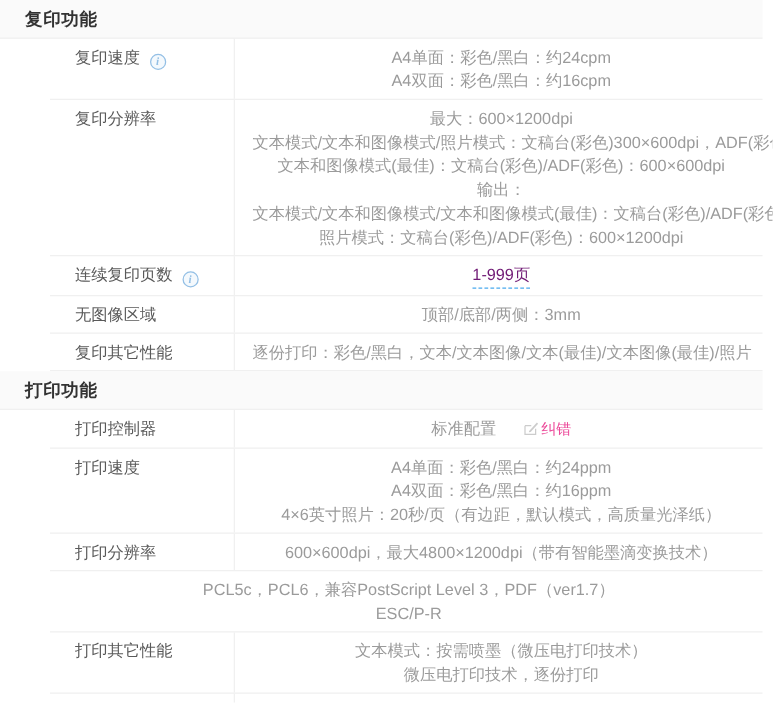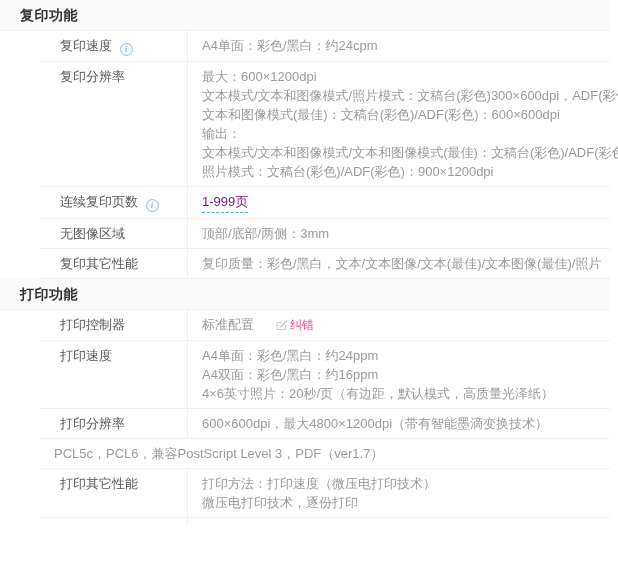--- a/index.html
+++ b/index.html
@@ -18,21 +18,21 @@
   .row { display:flex; border-bottom:1px solid #f0f0f0;margin-left:40px; }
   .cell-label {
     width:148px; flex:none;
     border-right:1px solid #f0f0f0;
     padding:5px 8px 5px 20px;
     font-size:13px; line-height:19px; color:#595959;
   }
   .cell-value {
     flex:1; min-width:0;
     padding:5px 10px 5px 14px;
-    font-size:13px; line-height:19px; color:#9b9b9b;
+    font-size:13px; line-height:19px; color:#9b9b9b;text-align:center;
   }
   .value-line { white-space:nowrap; }
 
   .info-icon {
     display:inline-block; width:13px; height:13px;
     border:1px solid #93bfe5; border-radius:50%;
     color:#93bfe5; background:#f4f9fd;
     font-size:9px; line-height:11px; text-align:center;
     font-family:"Liberation Serif","DejaVu Serif",serif; font-style:italic; font-weight:bold;
     vertical-align:-2px; margin-left:4px;
@@ -60,34 +60,35 @@
     <div class="section-header">
       <span class="section-title">复印功能</span>
     </div>
     <div class="rows">
   <div class="row">
     <div class="cell-label">
       <span>复印速度</span>
     <span class="info-icon">i</span></div>
     <div class="cell-value">
             <div class="value-line"><span>A4单面：彩色/黑白：约24cpm</span></div>
+            <div class="value-line"><span>A4双面：彩色/黑白：约16cpm</span></div>
           </div>
   </div>
 
   <div class="row">
     <div class="cell-label">
       <span>复印分辨率</span>
     </div>
     <div class="cell-value">
             <div class="value-line"><span>最大：600×1200dpi</span></div>
             <div class="value-line"><span>文本模式/文本和图像模式/照片模式：文稿台(彩色)300×600dpi，ADF(彩色)：300×400dpi</span></div>
             <div class="value-line"><span>文本和图像模式(最佳)：文稿台(彩色)/ADF(彩色)：600×600dpi</span></div>
             <div class="value-line"><span>输出：</span></div>
             <div class="value-line"><span>文本模式/文本和图像模式/文本和图像模式(最佳)：文稿台(彩色)/ADF(彩色)：600×600dpi</span></div>
-            <div class="value-line"><span>照片模式：文稿台(彩色)/ADF(彩色)：900×1200dpi</span></div>
+            <div class="value-line"><span>照片模式：文稿台(彩色)/ADF(彩色)：600×1200dpi</span></div>
           </div>
   </div>
 
   <div class="row">
     <div class="cell-label">
       <span>连续复印页数</span>
     <span class="info-icon">i</span></div>
     <div class="cell-value">
             <div class="value-line"><span class="pages-link">1-999页</span></div>
           </div>
@@ -100,21 +101,21 @@
     <div class="cell-value">
             <div class="value-line"><span>顶部/底部/两侧：3mm</span></div>
           </div>
   </div>
 
   <div class="row">
     <div class="cell-label">
       <span>复印其它性能</span>
     </div>
     <div class="cell-value">
-            <div class="value-line"><span>复印质量：彩色/黑白，文本/文本图像/文本(最佳)/文本图像(最佳)/照片</span></div>
+            <div class="value-line"><span>逐份打印：彩色/黑白，文本/文本图像/文本(最佳)/文本图像(最佳)/照片</span></div>
           </div>
   </div>
 </div>
   </div>
 
   <div class="section">
     <div class="section-header">
       <span class="section-title">打印功能</span>
     </div>
     <div class="rows">
@@ -146,29 +147,30 @@
       <span>打印分辨率</span>
     </div>
     <div class="cell-value">
             <div class="value-line"><span>600×600dpi，最大4800×1200dpi（带有智能墨滴变换技术）</span></div>
           </div>
   </div>
 
   <div class="row">
     <div class="cell-value">
             <div class="value-line"><span>PCL5c，PCL6，兼容PostScript Level 3，PDF（ver1.7）</span></div>
+            <div class="value-line"><span>ESC/P-R</span></div>
           </div>
   </div>
 
   <div class="row">
     <div class="cell-label">
       <span>打印其它性能</span>
     </div>
     <div class="cell-value">
-            <div class="value-line"><span>打印方法：打印速度（微压电打印技术）</span></div>
+            <div class="value-line"><span>文本模式：按需喷墨（微压电打印技术）</span></div>
             <div class="value-line"><span>微压电打印技术，逐份打印</span></div>
           </div>
   </div>
 </div>
   </div>
 
   <div class="row stub-row">
     <div class="cell-label">
       <span></span>
     </div>

